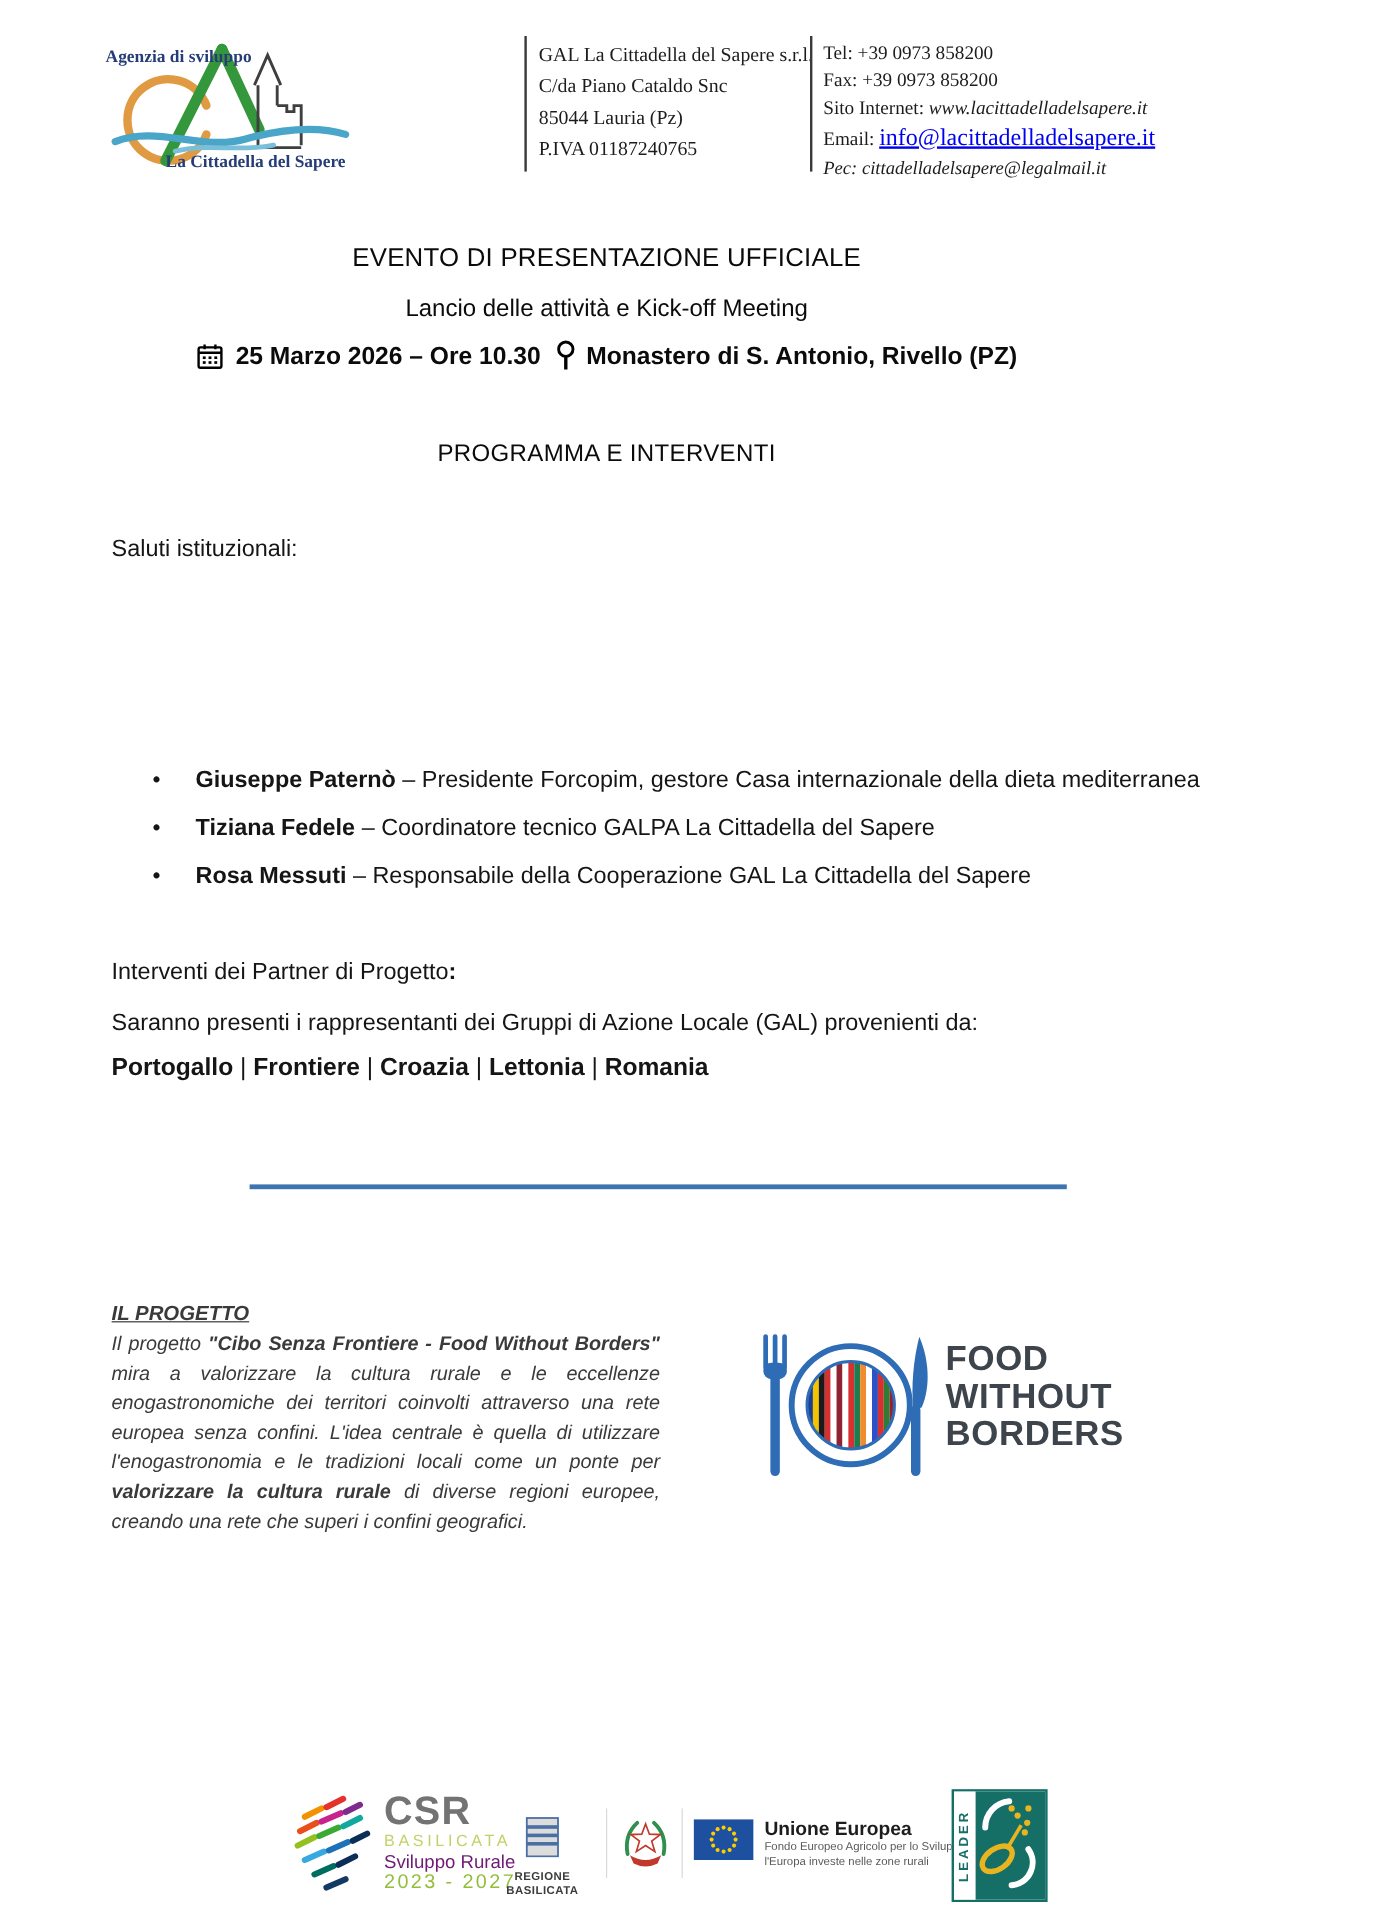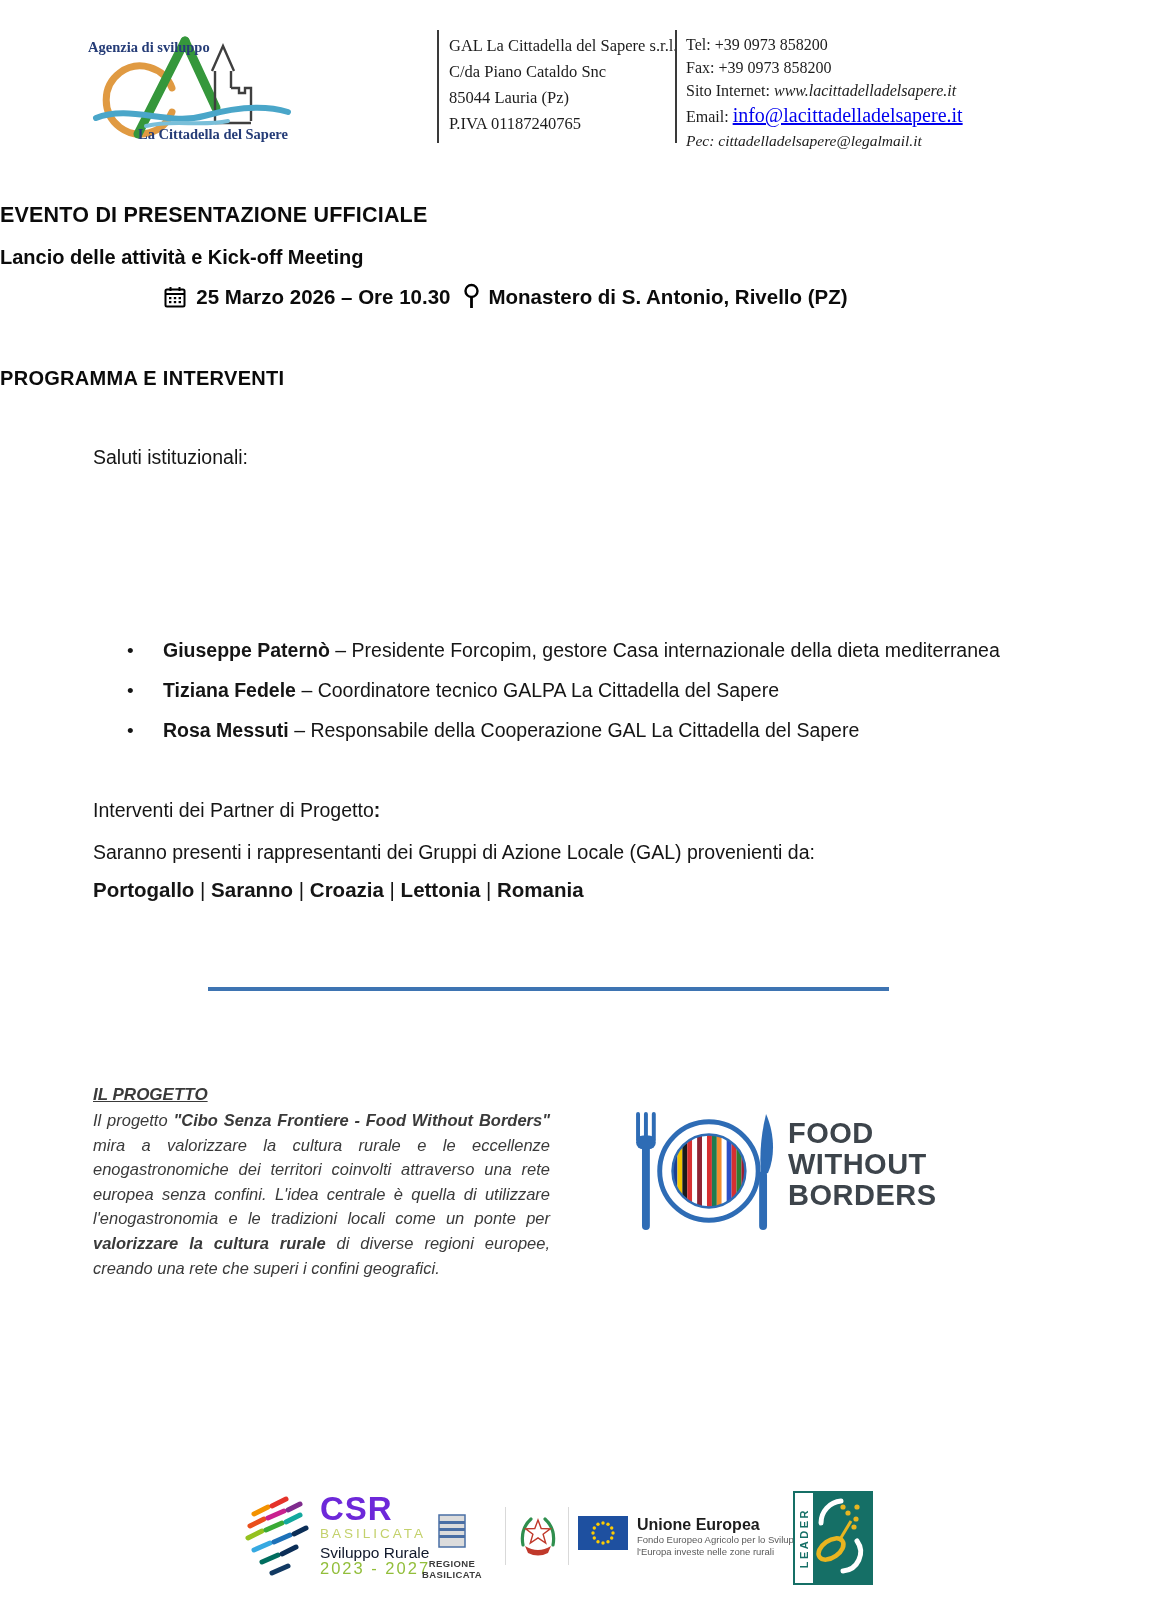--- a/index.html
+++ b/index.html
@@ -11,21 +11,21 @@
   .hdr-divider{position:absolute;top:30px;width:2px;height:113px;background:#3a3a3a;}
   .company{left:449px;top:33px;font-family:"Liberation Serif",serif;font-size:16.5px;line-height:26px;color:#1c1c1c;}
   .contact{left:686px;top:33px;font-family:"Liberation Serif",serif;font-size:16px;color:#1c1c1c;}
   .contact .row{line-height:23px;white-space:nowrap;}
   .contact .it{font-style:italic;}
   .contact .email-row{line-height:27px;}
   .email-link{font-size:20px;color:#0000ee;text-decoration:underline;cursor:pointer;}
   .contact .pec-row{line-height:22px;font-size:15.5px;font-style:italic;}
 
   
-  .center-line{left:0;right:0;font-weight:bold;color:#0b0b0b;}
+  .center-line{left:0;right:0;text-align:center;font-weight:normal;color:#0b0b0b;}
   .main-title{top:203px;font-size:21.5px;letter-spacing:.2px;}
   .subtitle{top:246px;font-size:20px;}
   .dateline{top:283px;left:0;right:0;display:flex;justify-content:center;align-items:center;
             gap:9px;font-weight:bold;font-size:20.5px;color:#0b0b0b;}
   .section-title{top:367px;font-size:20px;letter-spacing:.3px;}
 
   
   .body-block{left:93px;width:963px;font-size:19.5px;color:#151515;}
   .plain-h{line-height:26px;}
   ul.people{list-style:none;margin:0;padding:0 0 0 34px;}
@@ -43,23 +43,23 @@
   .project p{margin:0;font-size:16.5px;line-height:24.6px;text-align:justify;}
   .project p b{font-weight:bold;}
 
   
   .fwb-text{left:788px;top:1118px;font-weight:bold;font-size:29px;line-height:31px;
             color:#3d444b;letter-spacing:.5px;}
 
   
   .csr{left:242px;top:1494px;display:flex;align-items:flex-start;}
   .csr-txt{margin-left:6px;line-height:1;}
-  .csr-name{font-size:33px;font-weight:bold;color:#6d28d9;letter-spacing:1px;line-height:30px;}
+  .csr-name{font-size:33px;font-weight:bold;color:#737373;letter-spacing:1px;line-height:30px;}
   .csr-reg{font-size:13.5px;color:#c3d16b;letter-spacing:3px;margin-top:3px;}
-  .csr-prog{font-size:15.5px;color:#0f172a;margin-top:4px;}
+  .csr-prog{font-size:15.5px;color:#701a75;margin-top:4px;}
   .csr-years{font-size:16.5px;font-weight:normal;color:#92be3b;letter-spacing:2px;margin-top:0;}
   .regione{left:400px;top:1514px;width:104px;text-align:center;}
   .regione-label{font-size:9.5px;font-weight:bold;color:#3c3c3c;letter-spacing:.4px;margin-top:6px;}
   .ftr-div{position:absolute;top:1507px;width:1px;height:58px;background:#d9d9d9;}
   .eu{left:578px;top:1516px;display:flex;align-items:flex-start;gap:9px;}
   .eu-title{font-size:16px;font-weight:bold;color:#1d1d1d;line-height:18px;}
   .eu-sub{font-size:9.5px;color:#5a5a5a;line-height:11.5px;}
   .leader{left:793px;top:1491px;width:76px;height:90px;border:2px solid #156f66;
           background:#fff;display:flex;}
   .leader-strip{width:18px;display:flex;align-items:center;justify-content:center;background:#fff;}
@@ -138,21 +138,21 @@
     <li><b>Giuseppe Paternò</b> <span>– Presidente Forcopim, gestore Casa internazionale della dieta mediterranea</span></li>
     <li><b>Tiziana Fedele</b> <span>– Coordinatore tecnico GALPA La Cittadella del Sapere</span></li>
     <li><b>Rosa Messuti</b> <span>– Responsabile della Cooperazione GAL La Cittadella del Sapere</span></li>
   </ul>
 
   <div class="abs body-block plain-h" style="top:797px"><span>Interventi dei Partner di Progetto</span><b>:</b></div>
 
   <div class="abs body-block plain-h" style="top:839px">Saranno presenti i rappresentanti dei Gruppi di Azione Locale (GAL) provenienti da:</div>
 
   <div class="abs body-block countries" style="top:878px">
-    <b>Portogallo</b><span class="sep"> | </span><b>Saranno</b><span class="sep"> | </span><b>Croazia</b><span class="sep"> | </span><b>Lettonia</b><span class="sep"> | </span><b>Romania</b>
+    <b>Portogallo</b><span class="sep"> | </span><b>Frontiere</b><span class="sep"> | </span><b>Croazia</b><span class="sep"> | </span><b>Lettonia</b><span class="sep"> | </span><b>Romania</b>
   </div>
 
   <div class="abs blue-rule"></div>
 
   <div class="abs project">
     <h4>IL PROGETTO</h4>
     <p><span>Il progetto </span><b>"Cibo Senza Frontiere - Food Without Borders"</b><span> mira a valorizzare la cultura rurale e le eccellenze enogastronomiche dei territori coinvolti attraverso una rete europea senza confini. L'idea centrale è quella di utilizzare l'enogastronomia e le tradizioni locali come un ponte per </span><b>valorizzare la cultura rurale</b><span> di diverse regioni europee, creando una rete che superi i confini geografici.</span></p>
   </div>
 
   <svg class="abs" style="left:626px;top:1106px" width="158" height="128" viewBox="0 0 160 130">

